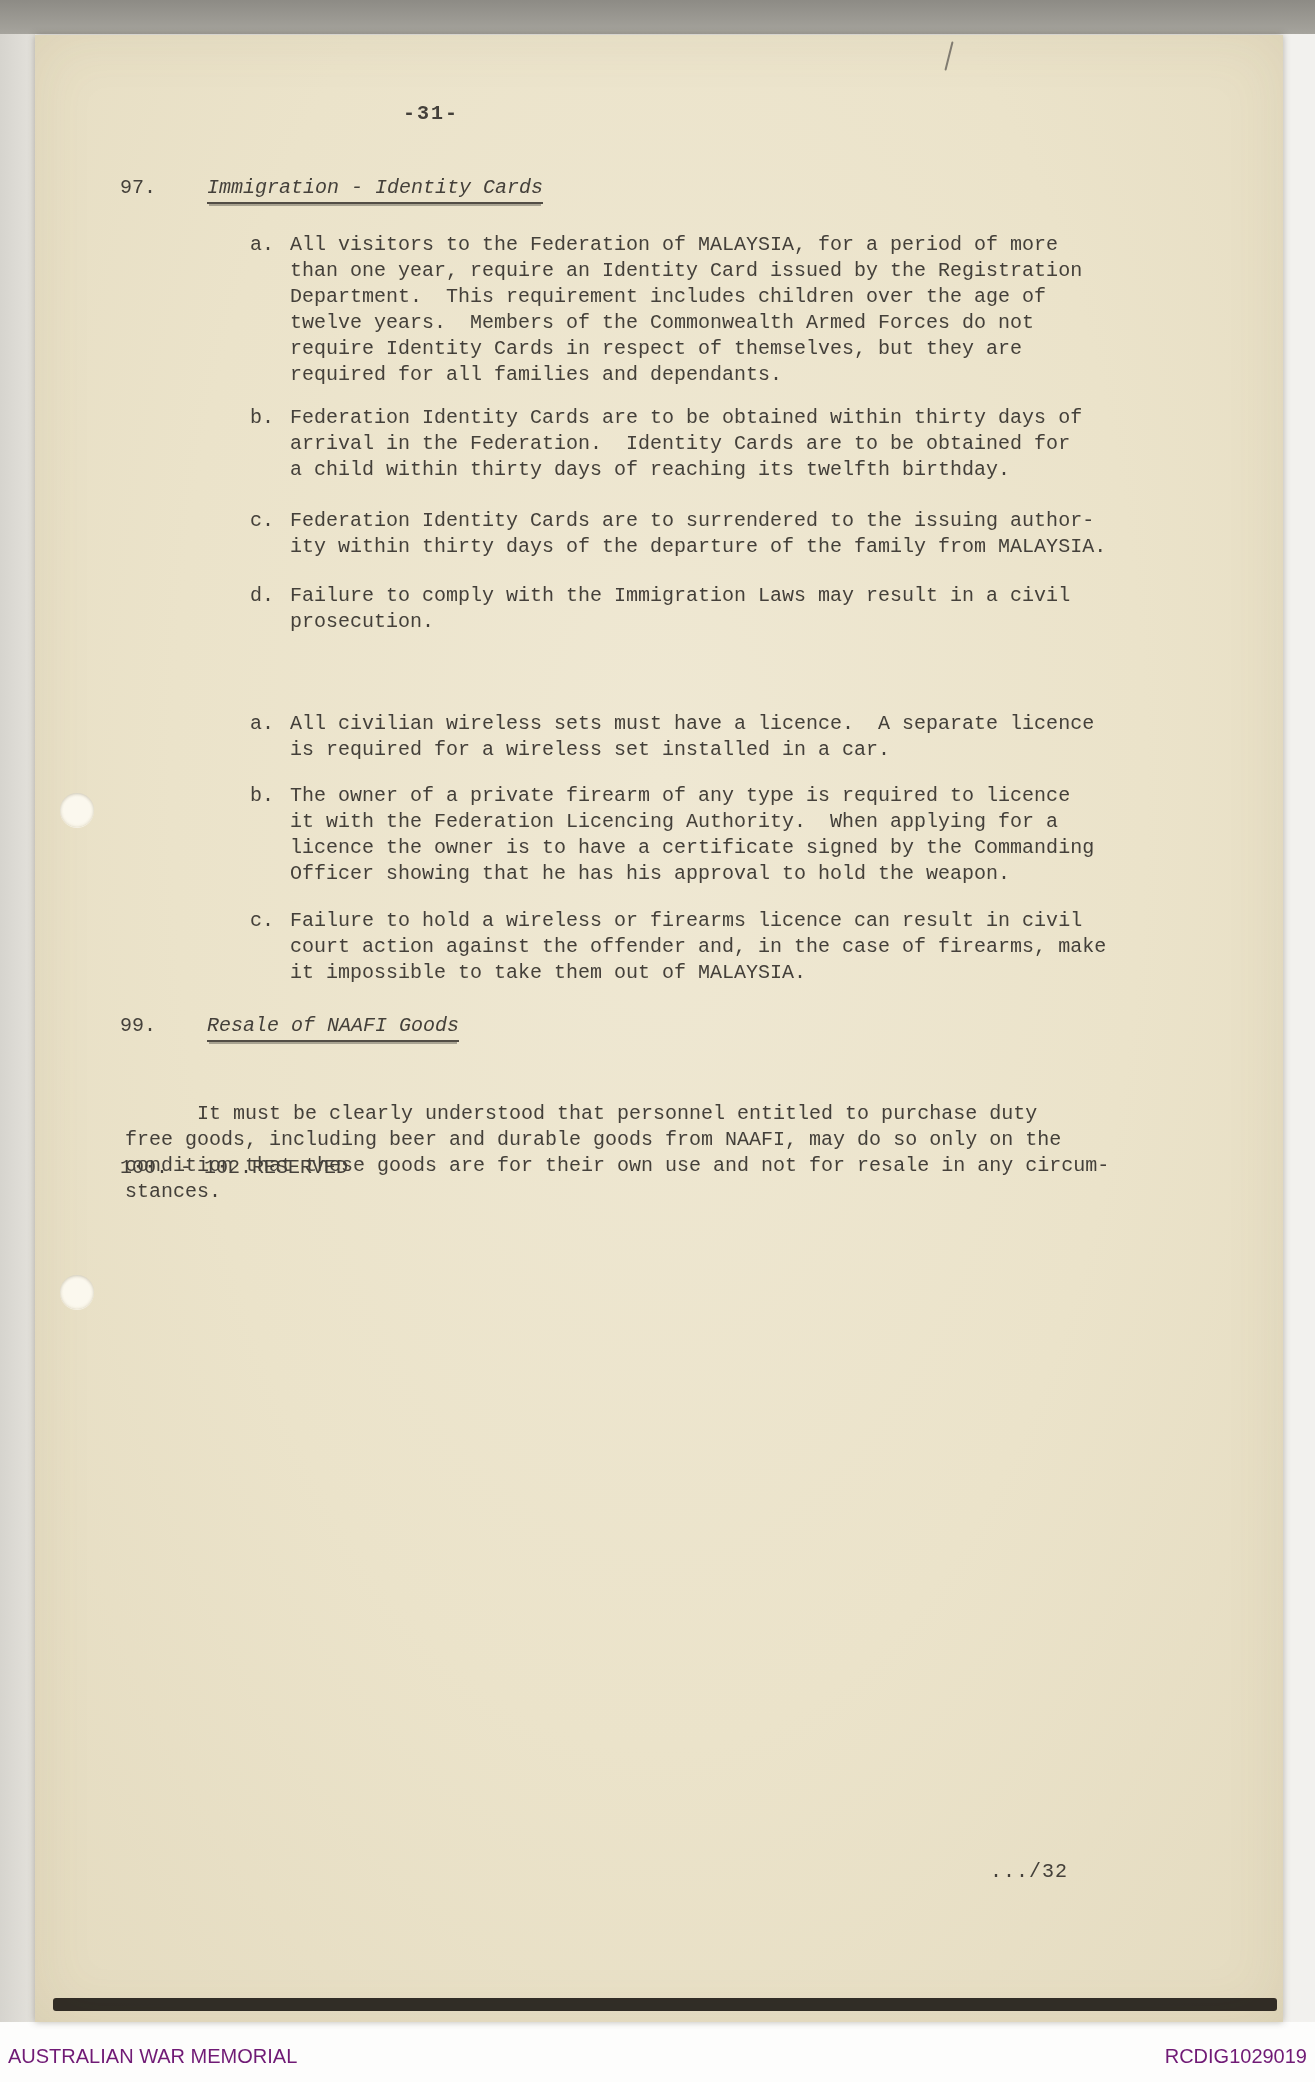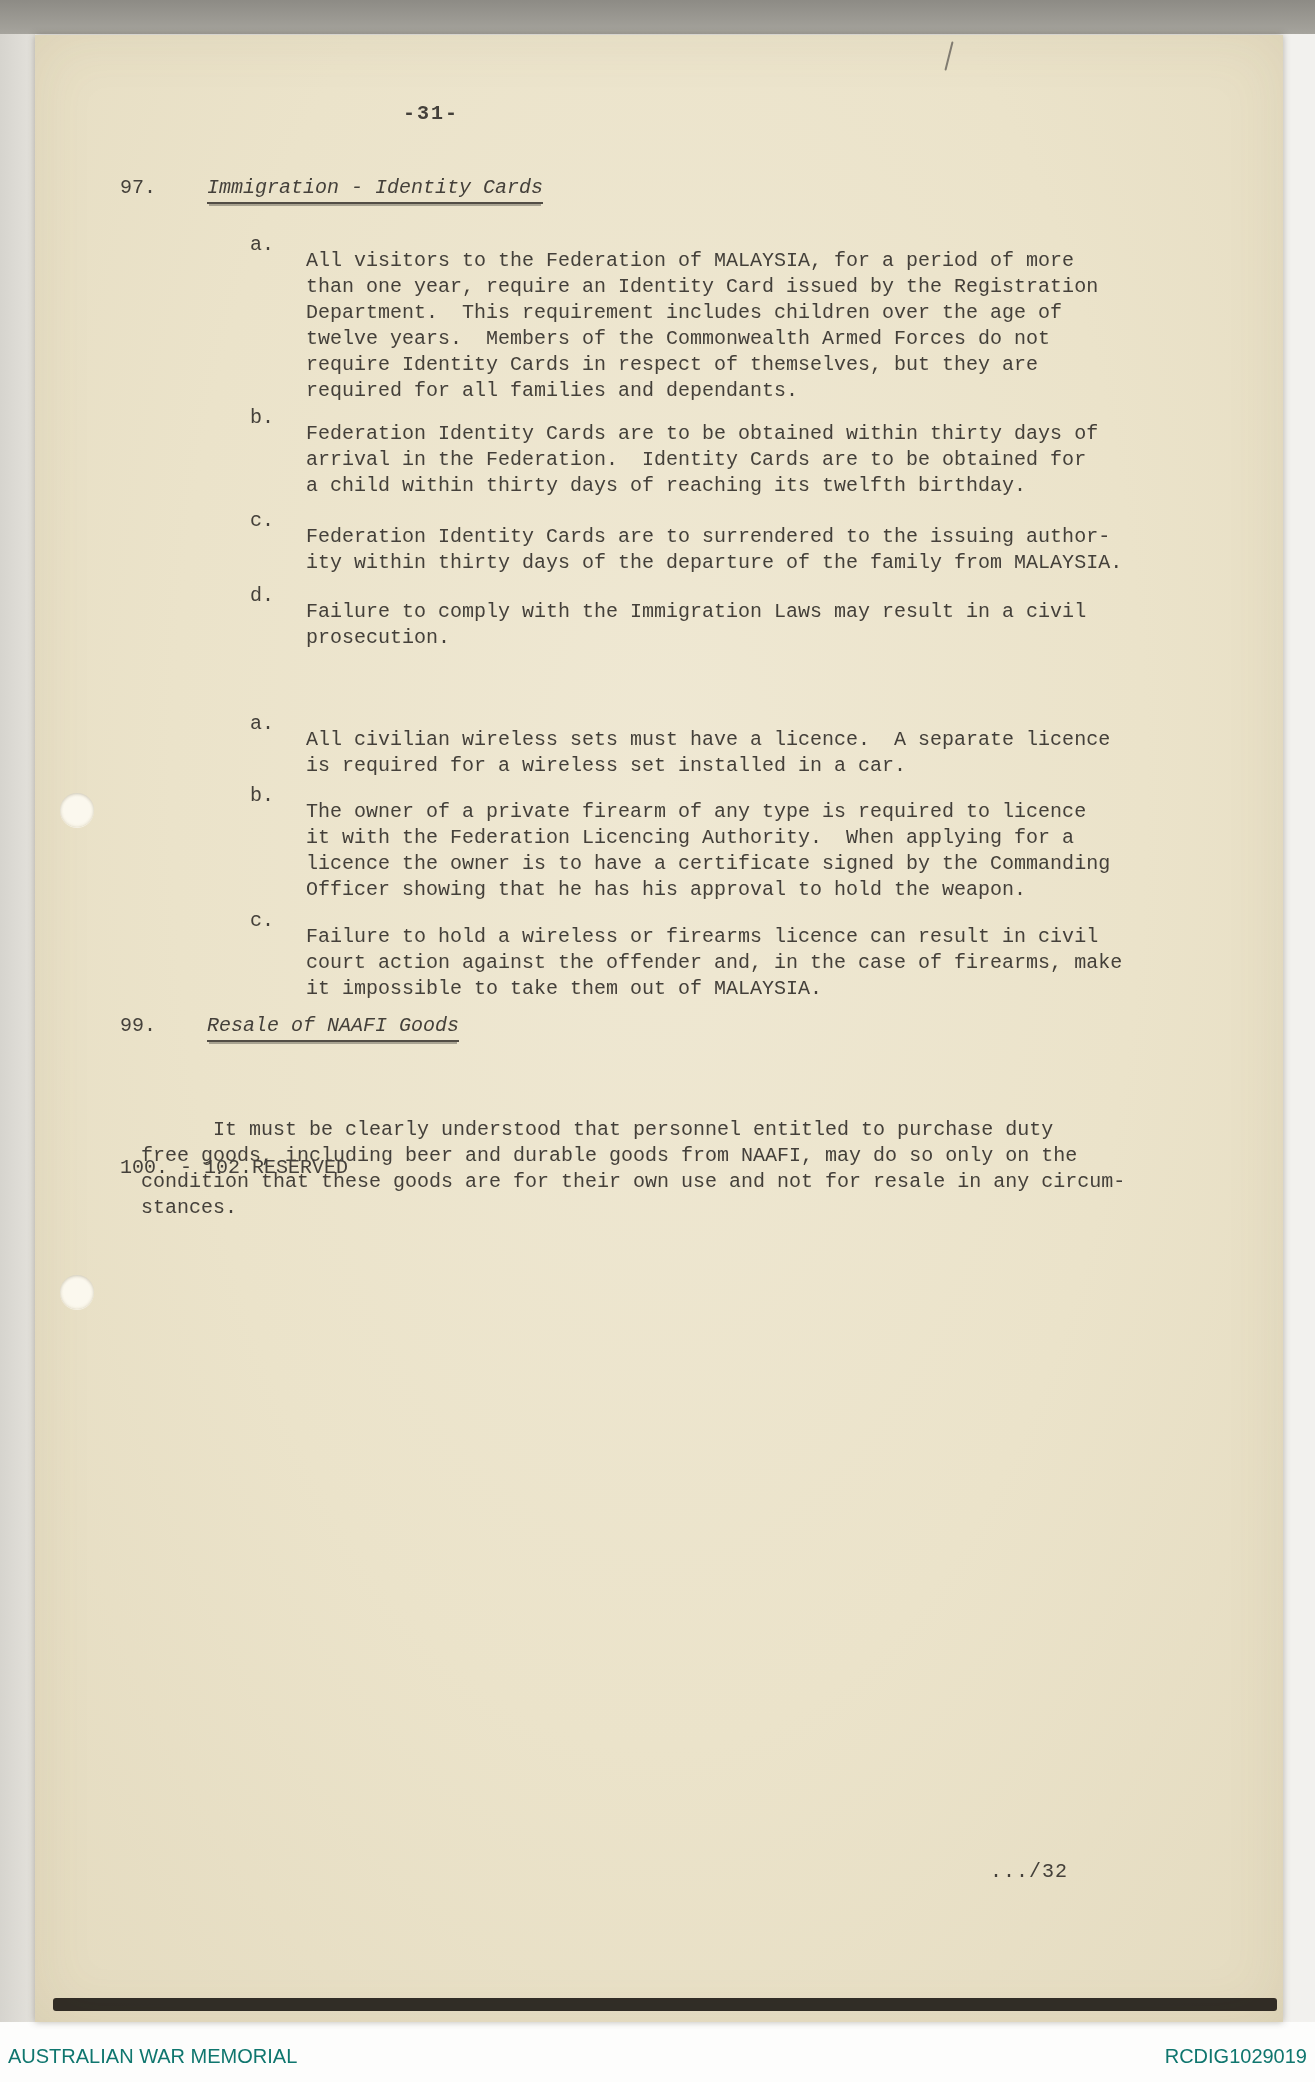--- a/index.html
+++ b/index.html
@@ -39,21 +39,21 @@
   .sec .num-tight { display: inline-block; }
   .sec .heading-underlined {
     border-bottom: 2px solid rgba(68,64,58,0.92);
     box-shadow: 0 4px 0 -2px rgba(68,64,58,0.40);
     padding-bottom: 3px;
     font-style: italic;
   }
   .item { position: absolute; left: 215px; display: flex; }
   .item .label { flex: 0 0 40px; }
   .item pre, .block pre {
-    margin: 16px; font: inherit; white-space: pre; color: inherit;
+    margin: 0; font: inherit; white-space: pre; color: inherit;
   }
   .block { position: absolute; left: 90px; }
   .continuation { position: absolute; left: 955px; top: 1824px; letter-spacing: 1px; }
   .hole {
     position: absolute; left: 25px; width: 34px; height: 34px; border-radius: 50%;
     background: radial-gradient(circle, #fbf8ee 55%, #f0ead6 100%);
     box-shadow: inset 0 1px 3px rgba(90,80,55,0.25), 0 1px 0 rgba(255,255,255,0.5);
   }
   .hole-1 { top: 758px; }
   .hole-2 { top: 1240px; }
@@ -62,21 +62,21 @@
     background: #6e6a61; transform: rotate(14deg); opacity: 0.85; border-radius: 2px;
   }
   .scan-bar {
     position: absolute; left: 18px; top: 1963px; width: 1224px; height: 13px;
     background: #241f1a; border-radius: 3px; opacity: 0.93;
   }
   .footer {
     position: absolute; left: 0; top: 2034px; width: 1315px; height: 44px;
     display: flex; justify-content: space-between; align-items: center;
     padding: 0 8px; box-sizing: border-box;
-    font-family: "Liberation Sans", sans-serif; font-size: 20px; color: #0f766e;
+    font-family: "Liberation Sans", sans-serif; font-size: 20px; color: #701a75;
     background: transparent;
   }
 </style>
 </head>
 <body>
 
 <div class="canvas">
 
   <div class="edge-top"></div>
   <div class="edge-left"></div>

